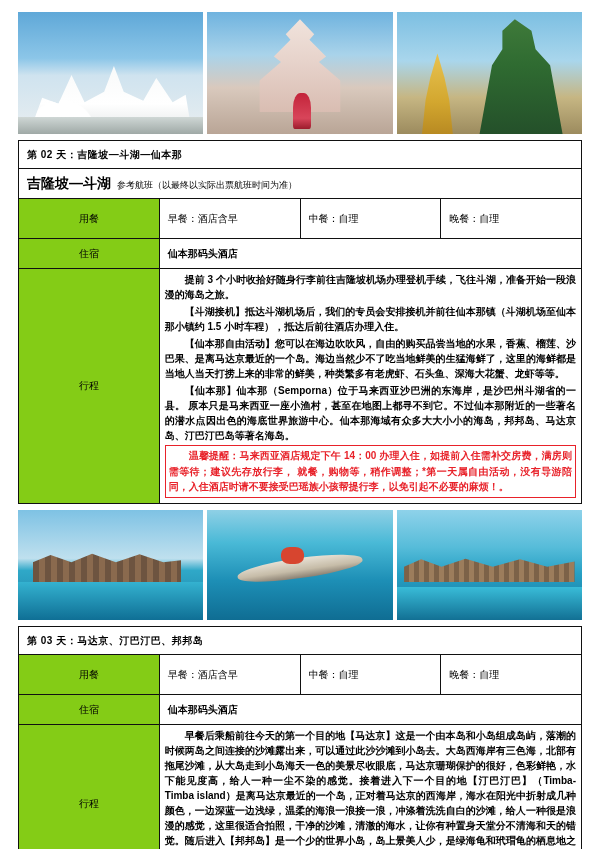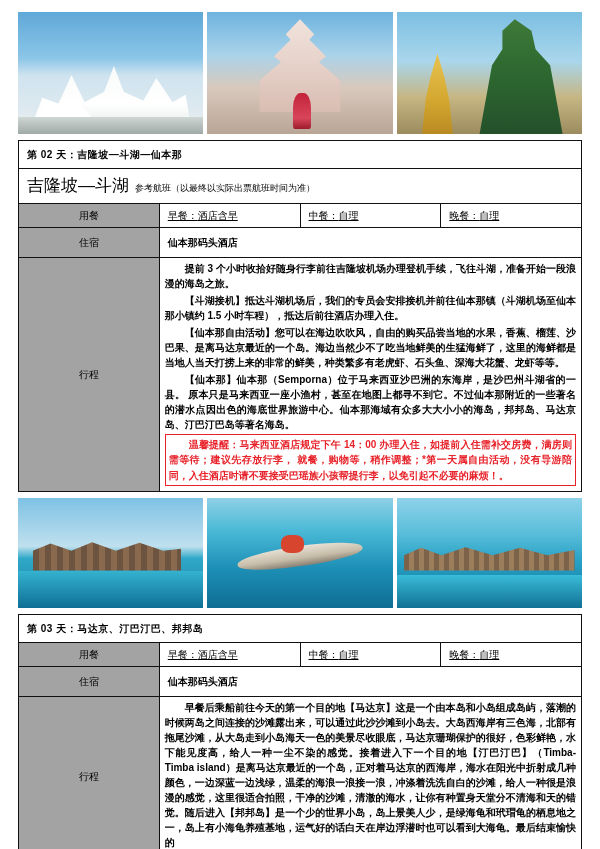--- a/index.html
+++ b/index.html
@@ -196,40 +196,39 @@
     padding: 6px 8px !important;
     font-size: 15px;
     font-weight: bold;
     letter-spacing: 0.5px;
   }
   .route-cell {
     padding: 4px 8px !important;
     border-top: none !important;
   }
   .route-main {
-    font-size: 17px;
-    font-weight: normal;
+    font-size: 14px;
+    font-weight: bold;
   }
   .route-note {
     font-size: 9px;
     font-weight: normal;
     margin-left: 6px;
   }
   .label-cell {
     width: 50px;
     text-align: center;
-    background: #a3a3a3;
+    background: #84cc16;
     font-size: 11px;
     vertical-align: middle !important;
     padding: 4px 2px !important;
   }
   .meal-cell {
     font-size: 11px;
-    padding: 4px 8px !important;
-    text-decoration: underline;
+    padding: 12px 8px !important;
   }
   .hotel-cell {
     font-size: 12px;
     font-weight: bold;
     padding: 7px 8px !important;
   }
   .route-row td { border-top: none; }
   .seg-row td { border-bottom: none; }
   .body-cell p {
     margin: 0 0 2px 0;

